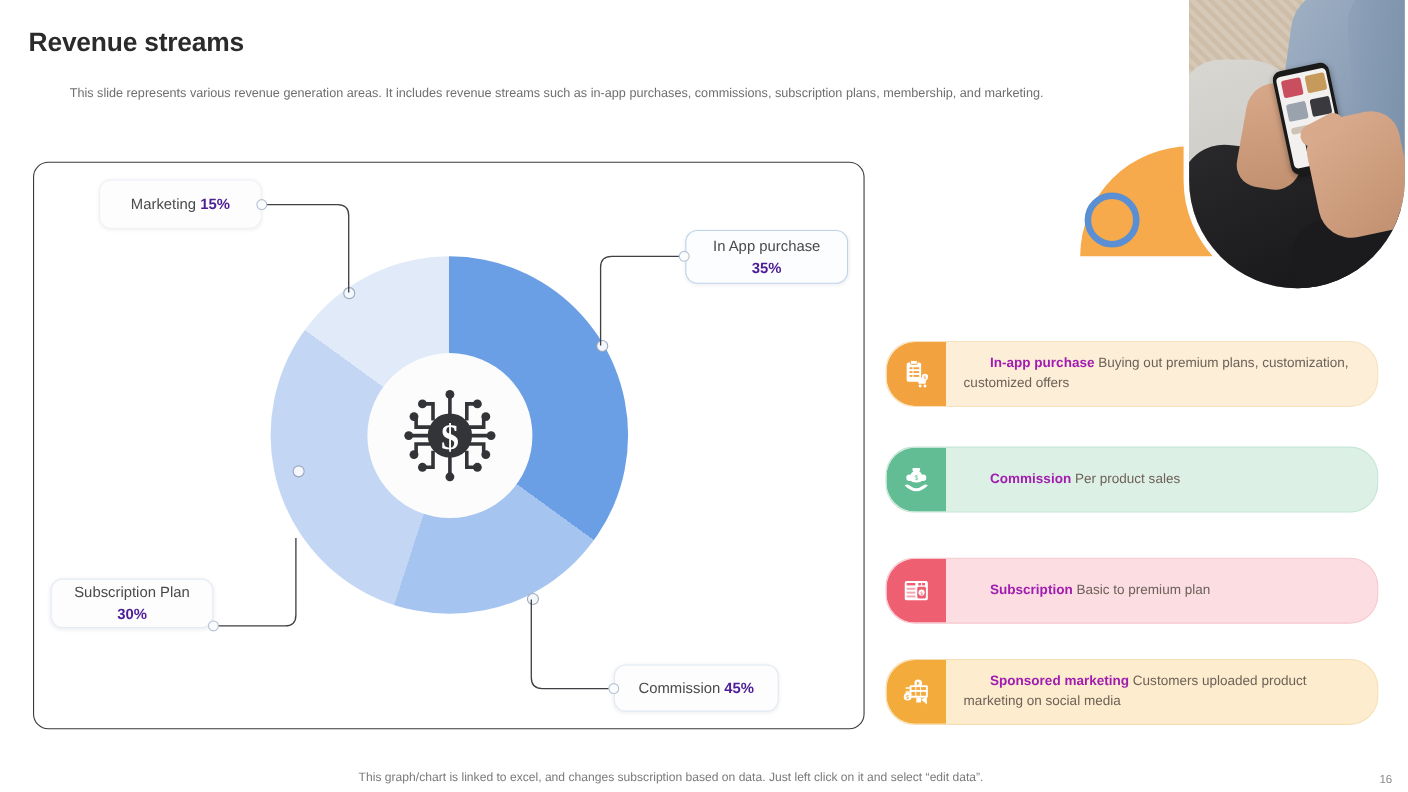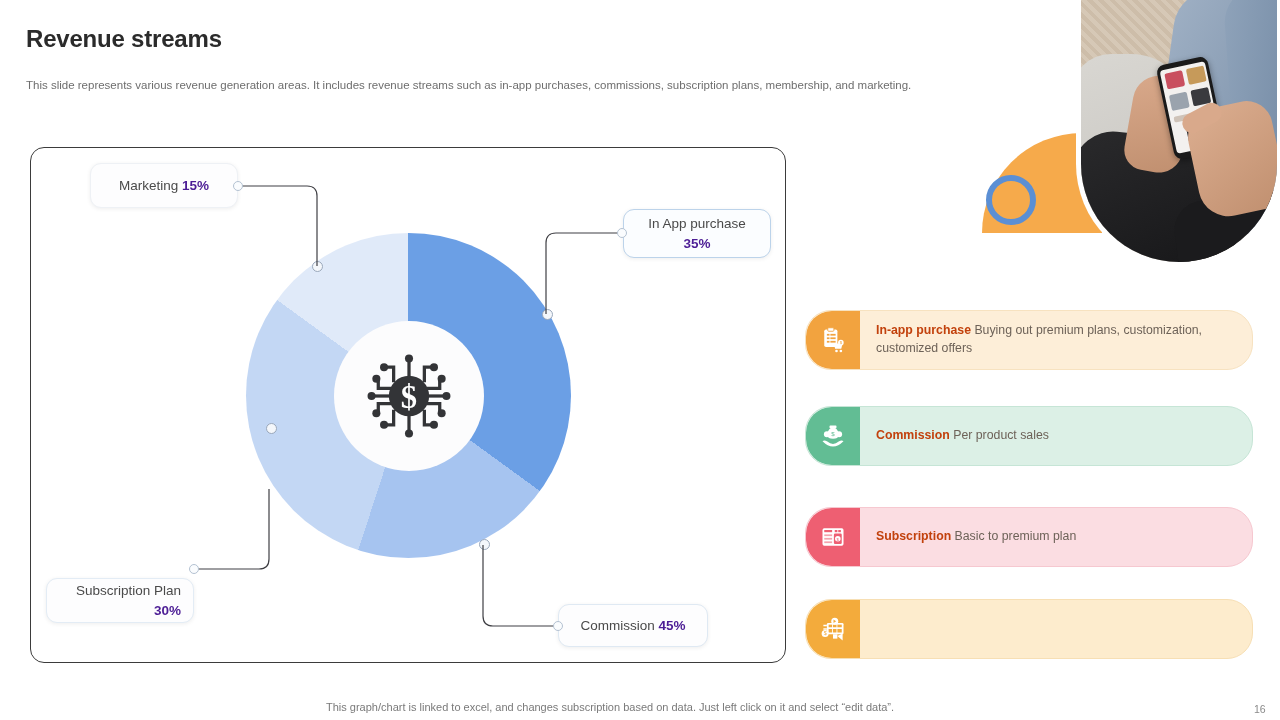--- a/index.html
+++ b/index.html
@@ -12,21 +12,21 @@
   }
 
   
   .page-title {
     position:absolute; left:26px; top:25px;
     font-size:24px; font-weight:700; color:#2b2b2b;
     letter-spacing:-0.2px;
   }
   .page-subtitle {
     position:absolute; left:26px; top:79px; width:960px;
-    font-size:11.5px; color:#6e6e6e; font-weight:400;
+    font-size:11.5px; color:#6e6e6e; font-weight:400;text-align:center;
   }
 
   
   .deco-orange {
     position:absolute; left:982px; top:133px;
     width:120px; height:100px;
     background:#f6aa4b;
     border-top-left-radius:100px 100px;
     border-bottom-left-radius:0;
   }
@@ -151,24 +151,23 @@
     border:1.2px solid #eef1f5;
     box-shadow:0 1px 4px rgba(0,0,0,.07);
   }
   .c-inapp {
     left:623px; top:209px; width:148px; height:49px;
     border:1.4px solid #bcd3ea;
     background:#fbfdff;
     box-shadow:0 1px 4px rgba(0,0,0,.07);
   }
   .c-subscription {
-    left:46px; top:578px; width:148px; height:45px;
+    left:46px; top:526px; width:148px; height:45px;
     border:1.2px solid #e3ecf5;
     box-shadow:0 1px 4px rgba(0,0,0,.07);
-    text-align:right;
   }
   .c-commission {
     left:558px; top:604px; width:150px; height:43px;
     border:1.2px solid #dfe9f3;
     box-shadow:0 1px 4px rgba(0,0,0,.07);
   }
   .anchor-dot {
     position:absolute; width:10px; height:10px; border-radius:50%;
     background:#fafcfe; border:1.3px solid #b4c2d2;
   }
@@ -186,21 +185,21 @@
   }
   .lc-badge {
     width:54px; align-self:stretch; flex:0 0 54px;
     display:flex; align-items:center; justify-content:center;
     border-top-left-radius:26px; border-bottom-left-radius:26px;
   }
   .lc-text {
     padding:0 18px 0 16px; font-size:12.3px; color:#6d6258;
     line-height:1.45;
   }
-  .lc-text b { color:#c2410c; font-weight:700; }
+  .lc-text b { color:#a21caf; font-weight:700;margin-left:24px; }
 
   
   .footer-note {
     position:absolute; left:326px; top:701px;
     font-size:11px; color:#7a7a7a;
   }
   .page-num {
     position:absolute; left:1254px; top:703px;
     font-size:10.5px; color:#8a8a8a;
   }
@@ -392,16 +391,19 @@
       </g>
       <circle cx="18" cy="7" r="4" fill="#fff"></circle>
       <path d="M16.6 5 l3 2 l-3 2 z" fill="#f3ab3c"></path>
       <rect x="16" y="22" width="5" height="5" fill="#fff"></rect>
       <path d="M21 24 l6 -3 v8 z" fill="#fff"></path>
       <circle cx="7" cy="21" r="4" fill="#fff"></circle>
       <text x="7" y="23.3" font-size="6" font-family="'Liberation Sans',sans-serif" fill="#f3ab3c" text-anchor="middle">$</text>
       <path d="M5 12 h4 M5 16 h4" stroke="#fff" stroke-width="1.6"></path>
     </svg>
   </div>
+  <div class="lc-text">
+    <b>Sponsored marketing</b><span> Customers uploaded product marketing on social media</span>
+  </div>
 </div>
 
 <div class="footer-note">This graph/chart is linked to excel, and changes subscription based on data. Just left click on it and select “edit data”.</div>
 <div class="page-num">16</div>
 
 </body></html>

